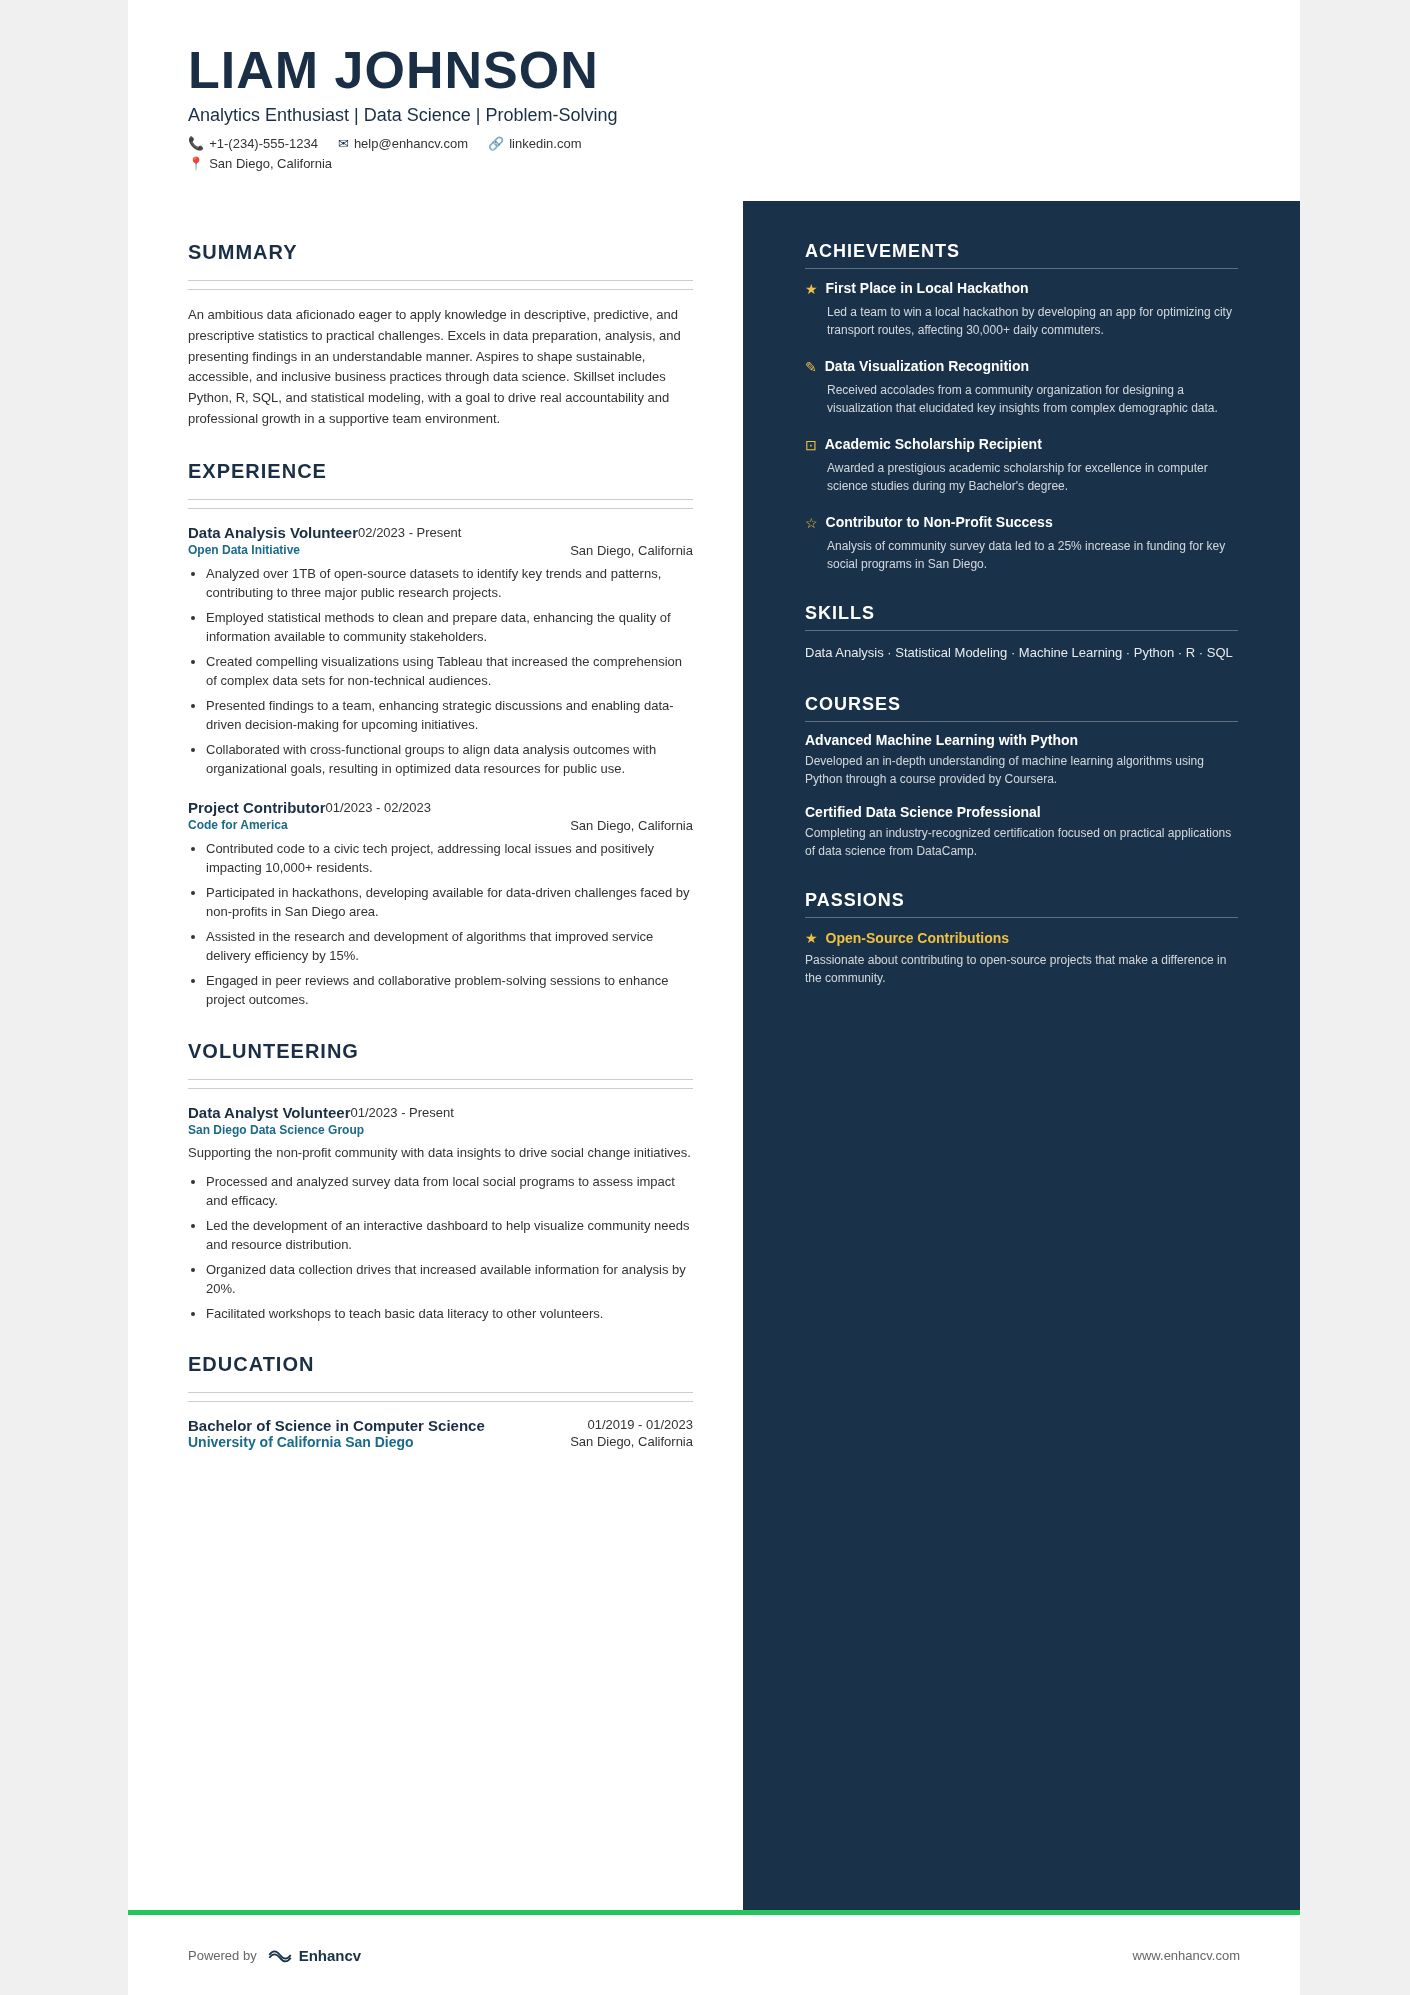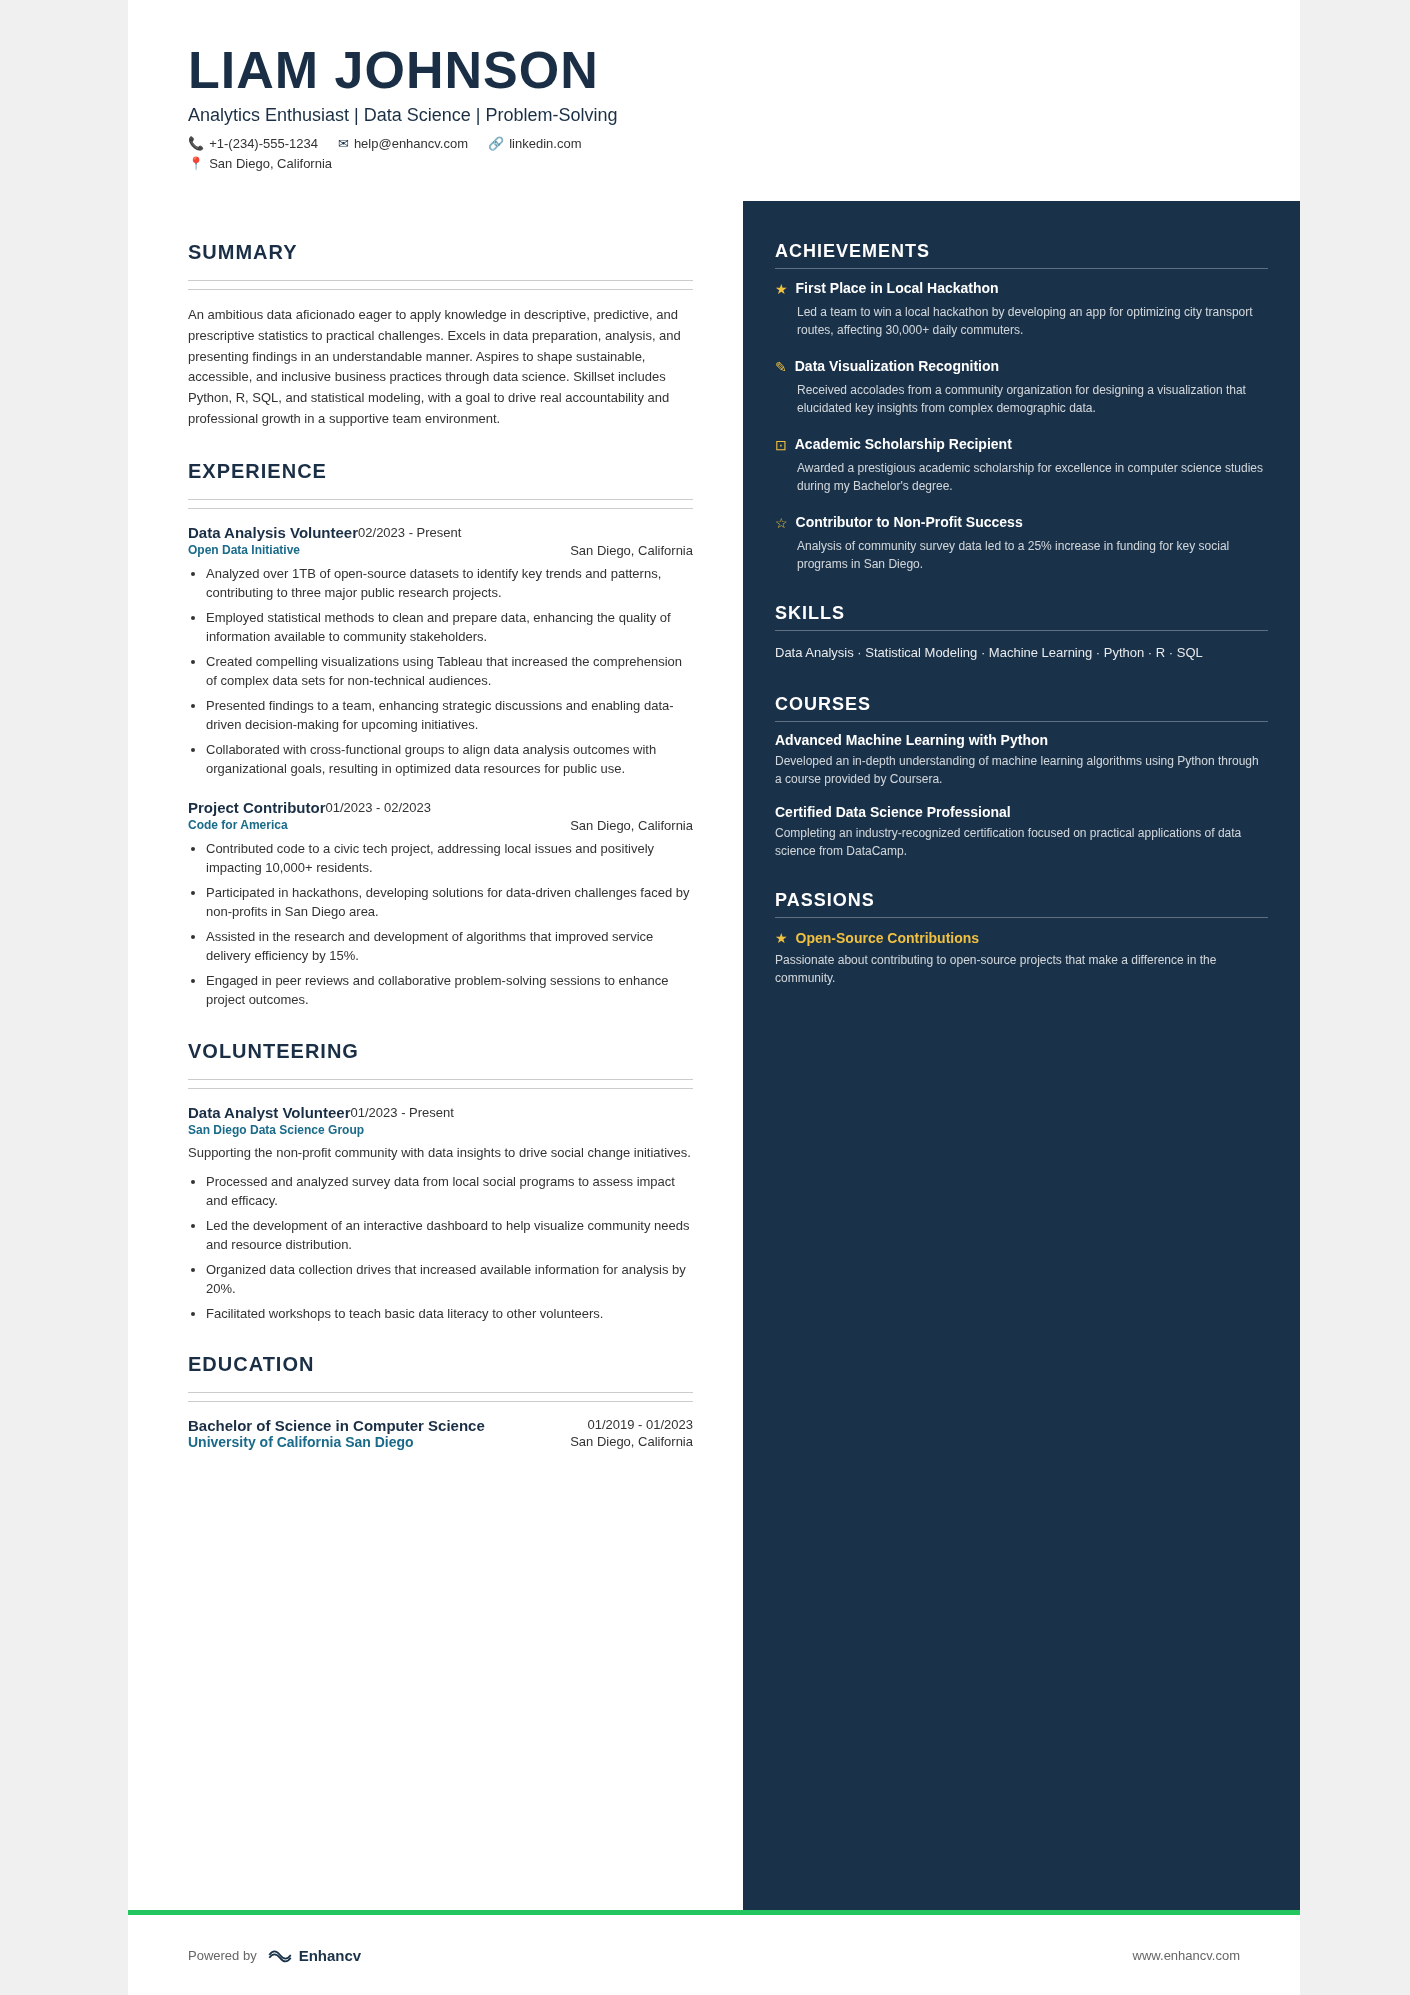--- a/index.html
+++ b/index.html
@@ -27,21 +27,21 @@
     .left-col {
       flex: 0 0 615px;
       padding: 40px 50px 40px 60px;
       background: #ffffff;
     }
     
     .right-col {
       flex: 1;
       background: #1a3249;
       color: #ffffff;
-      padding: 40px 32px;
+      padding: 40px 62px;
     }
     
     .header {
       padding: 40px 50px 30px 60px;
       background: #ffffff;
       border-bottom: none;
     }
     .header h1 {
       font-size: 52px;
       font-weight: 900;
@@ -361,21 +361,21 @@
             <span class="exp-title">Project Contributor</span>
             <span class="exp-date">01/2023 - 02/2023</span>
           </div>
           <div class="exp-org-line">
             <span class="exp-org">Code for America</span>
             <span class="exp-location">San Diego, California</span>
           </div>
           <div class="exp-desc">
             <ul>
               <li>Contributed code to a civic tech project, addressing local issues and positively impacting 10,000+ residents.</li>
-              <li>Participated in hackathons, developing solutions for data-driven challenges faced by non-profits in San Diego area.</li>
+              <li>Participated in hackathons, developing available for data-driven challenges faced by non-profits in San Diego area.</li>
               <li>Assisted in the research and development of algorithms that improved service delivery efficiency by 15%.</li>
               <li>Engaged in peer reviews and collaborative problem-solving sessions to enhance project outcomes.</li>
             </ul>
           </div>
         </div>
       </div>
 
       <div class="section">
         <div class="section-title">VOLUNTEERING</div>
         <hr class="divider">

